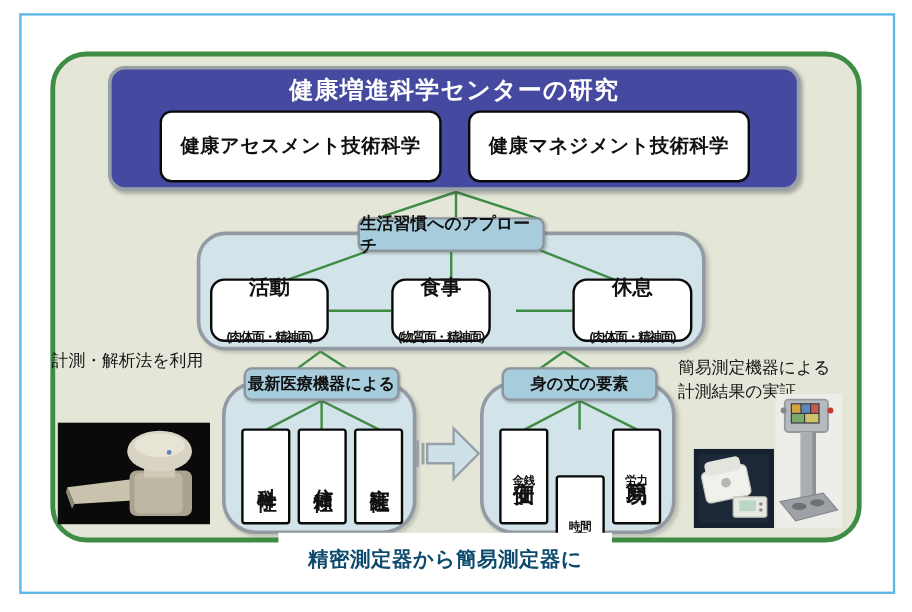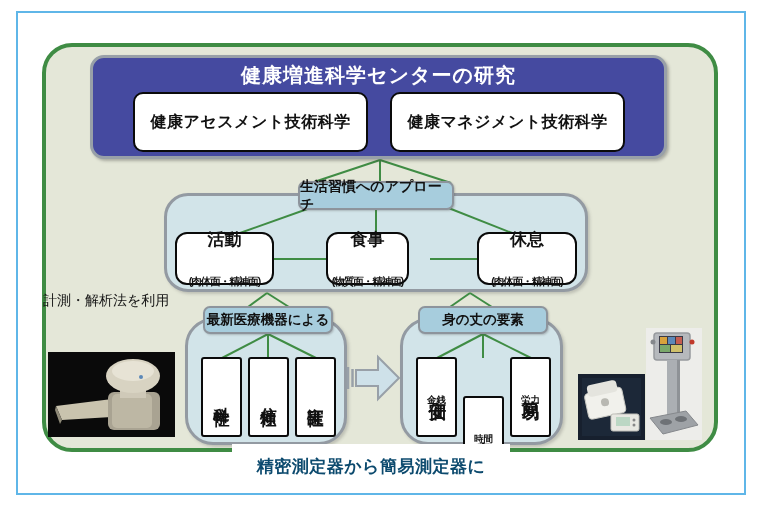--- a/index.html
+++ b/index.html
@@ -151,21 +151,21 @@
   <span class="vchars">科学性</span>
 </div>
 <div class="abs vbox" style="left:248px;">
   <span class="vchars">信頼性</span>
 </div>
 <div class="abs vbox" style="left:295px;">
   <span class="vchars">実証性</span>
 </div>
 
 <div class="abs header-box small-header" style="left:418px;">身の丈の要素</div>
-<div class="abs vbox labeled" style="left:416px;font-family:Liberation Mono, monospace;">
+<div class="abs vbox labeled" style="left:416px;">
   <span class="vchars">安価</span>
   <span class="vlabel">金銭</span>
 </div>
 <div class="abs vbox labeled" style="left:463px;margin-top:39px;">
   <span class="vchars">身近</span>
   <span class="vlabel">時間</span>
 </div>
 <div class="abs vbox labeled" style="left:510px;">
   <span class="vchars">簡易</span>
   <span class="vlabel">労力</span>
@@ -180,20 +180,22 @@
   <polygon points="8,54 14,68 12,72 7,58" fill="#8f8a78"></polygon>
   <rect x="60" y="40" width="52" height="38" rx="6" fill="#A9A392"></rect>
   <rect x="64" y="42" width="40" height="34" rx="5" fill="#BDB7A4"></rect>
   <rect x="72" y="30" width="26" height="16" fill="#CFC9B8"></rect>
   <ellipse cx="85" cy="24" rx="27" ry="17" fill="#D8D3C2"></ellipse>
   <ellipse cx="85" cy="19" rx="21" ry="10" fill="#E7E3D5"></ellipse>
   <circle cx="93" cy="25" r="2" fill="#5C88B8"></circle>
 </svg>
 
 <div class="abs note right-note">
+  <div>簡易測定機器による</div>
+  <div>計測結果の実証</div>
 </div>
 <svg class="abs photo" style="left:578px;top:374px;" width="67" height="66" viewBox="0 0 67 66">
   <rect x="0" y="0" width="67" height="66" fill="#17202E"></rect>
   <rect x="4" y="4" width="59" height="58" fill="#1C2838"></rect>
   <g transform="rotate(-12 28 28)">
     <rect x="8" y="16" width="38" height="26" rx="4" fill="#F1F1EC" stroke="#C8C8C2" stroke-width="1"></rect>
     <rect x="12" y="8" width="30" height="12" rx="4" fill="#E4E4DE"></rect>
     <circle cx="27" cy="28" r="4" fill="#B8B8B2"></circle>
   </g>
   <rect x="33" y="40" width="28" height="17" rx="2" fill="#E8E8E2" stroke="#BFBFB9" stroke-width="1"></rect>

